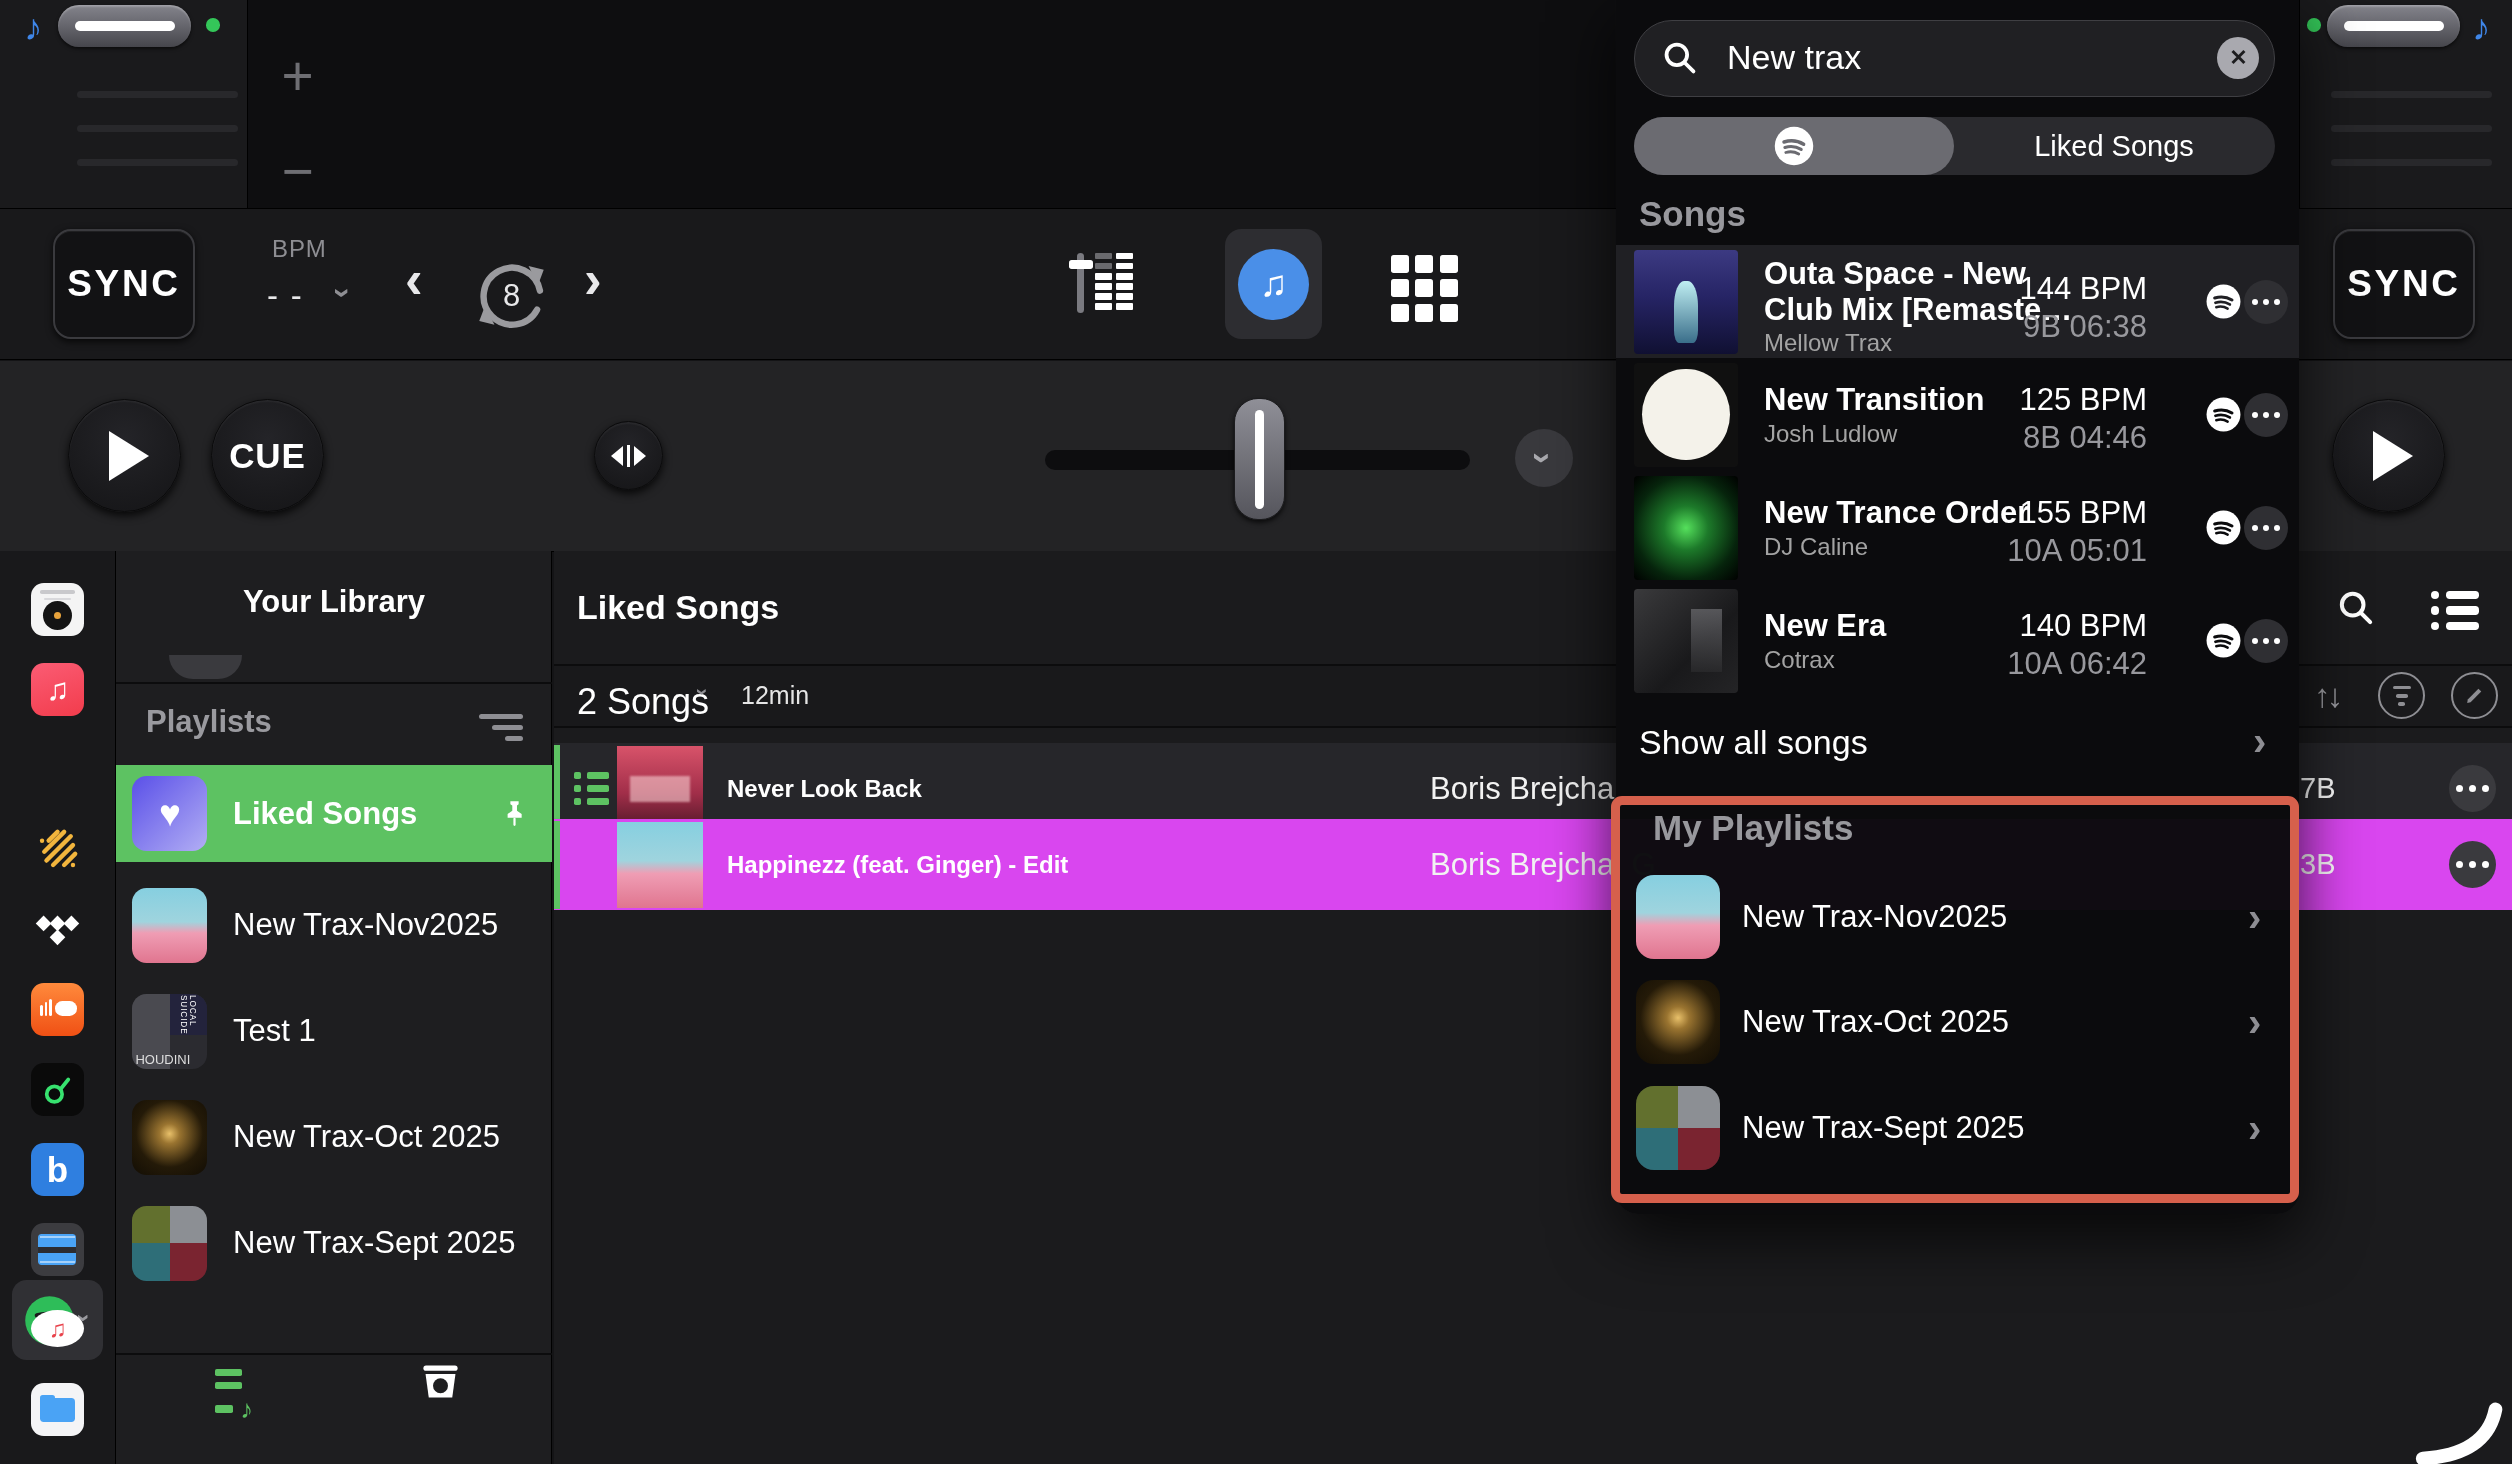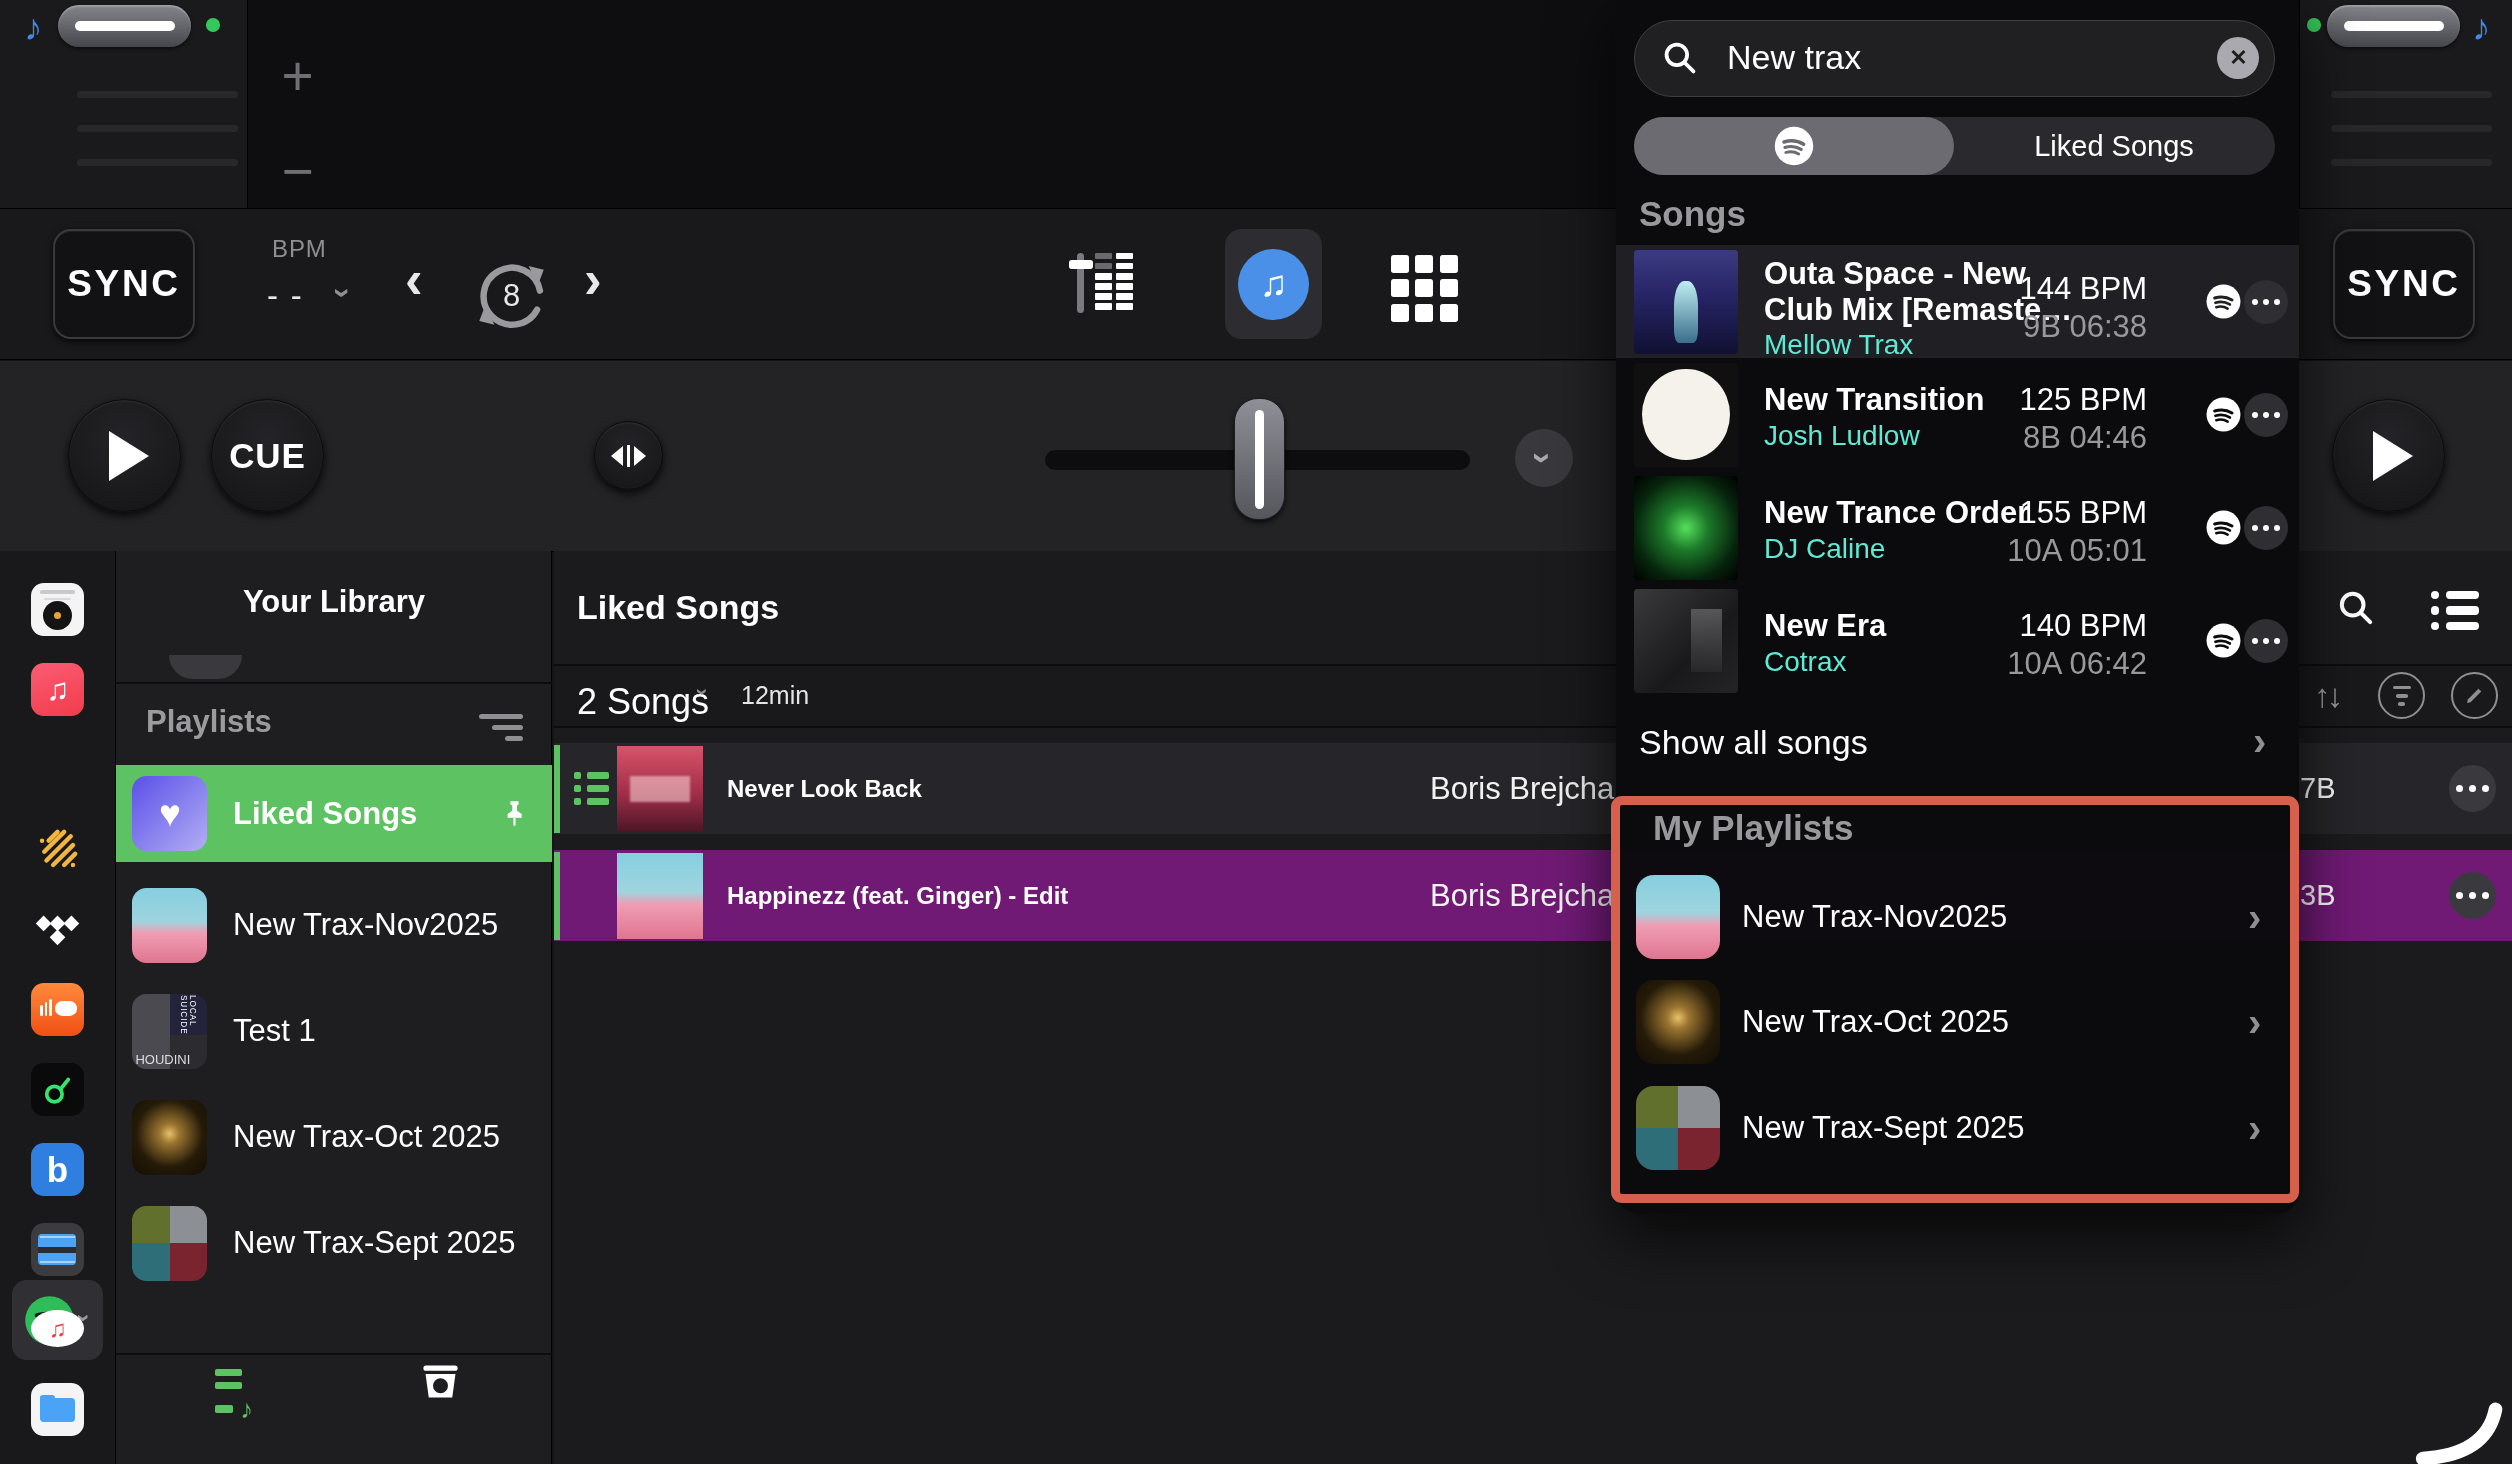--- a/index.html
+++ b/index.html
@@ -85,21 +85,21 @@
                        color:#fff; font-size:34px; font-family:"Liberation Sans", sans-serif; }
   .clearbtn { position:absolute; right:14.6px; top:15.5px; width:42px; height:42px; border-radius:50%; background:#a9a9af;
               display:flex; align-items:center; justify-content:center; color:#1c1c1e; font-size:22px; font-weight:bold; }
   .segment { position:absolute; left:18px; top:117px; width:641px; height:58px; border-radius:29px; background:#2a2a2e; }
   .segsel { position:absolute; left:0; top:0; width:320px; height:58px; border-radius:29px; background:#6b6b71; display:flex; align-items:center; justify-content:center; }
   .segright { position:absolute; left:320px; top:0; width:320px; height:58px; display:flex; align-items:center; justify-content:center; font-size:29px; color:#fff; }
   .ovhead { position:absolute; font-size:35px; font-weight:bold; color:#98989d; }
   .srow { position:absolute; left:0; width:683px; height:113px; }
   .srow .sart { position:absolute; left:18px; top:4.6px; width:104px; height:104px; overflow:hidden; border-radius:3.7px; }
   .stitle { position:absolute; left:148px; font-size:31px; font-weight:bold; color:#fff; white-space:nowrap; }
-  .sartist { position:absolute; left:148px; font-size:28px; color:#5eead4; white-space:nowrap; }
+  .sartist { position:absolute; left:148px; font-size:24px; color:#a3a3a3; white-space:nowrap; }
   .sbpm { position:absolute; left:365px; width:166px; text-align:right; font-size:31px; color:#fff; }
   .skey { position:absolute; left:365px; width:166px; text-align:right; font-size:31px; color:#98989d; }
   .spotbadge { position:absolute; left:589px; }
   .smore { position:absolute; left:628px; width:44px; height:44px; border-radius:50%; background:#2f2f33; display:flex; align-items:center; justify-content:center; gap:4.6px; }
   .smore i { width:6.4px; height:6.4px; border-radius:50%; background:#fff; }
   .chev { color:#8e8e93; font-size:40px; font-weight:bold; }
   .orangebox { position:absolute; left:-5.5px; top:796px; width:688px; height:407px; border:9px solid #d6604c; border-radius:11px; }
   .ovplrow { position:absolute; left:0; width:683px; height:106px; }
   .ovplart { position:absolute; left:20px; top:11px; width:84px; height:84px; border-radius:18px; overflow:hidden; }
   .ovpllabel { position:absolute; left:126px; top:0; height:106px; display:flex; align-items:center; font-size:31px; color:#fff; }
@@ -514,21 +514,21 @@
       <div class="rowart art-nlb"></div>
       <div class="rowtitle">Never Look Back</div>
       <div class="rowartist">Boris Brejcha</div>
       <div class="rowkey">7B</div>
       <div class="morebtn" style="left:1895px;top:22px;">
           <i></i>
           <i></i>
           <i></i>
         </div>
     </div>
-    <div class="songrow" style="top:299px;background:#701a75;">
+    <div class="songrow" style="top:268px;background:#d946ef;">
       <div class="greenbar"></div>
       <div class="rowart art-pool"></div>
       <div class="rowtitle">Happinezz (feat. Ginger) - Edit</div>
       <div class="rowartist">Boris Brejcha, G</div>
       <div class="rowkey">3B</div>
       <div class="morebtn" style="left:1895px;top:22px;">
           <i></i>
           <i></i>
           <i></i>
         </div>

